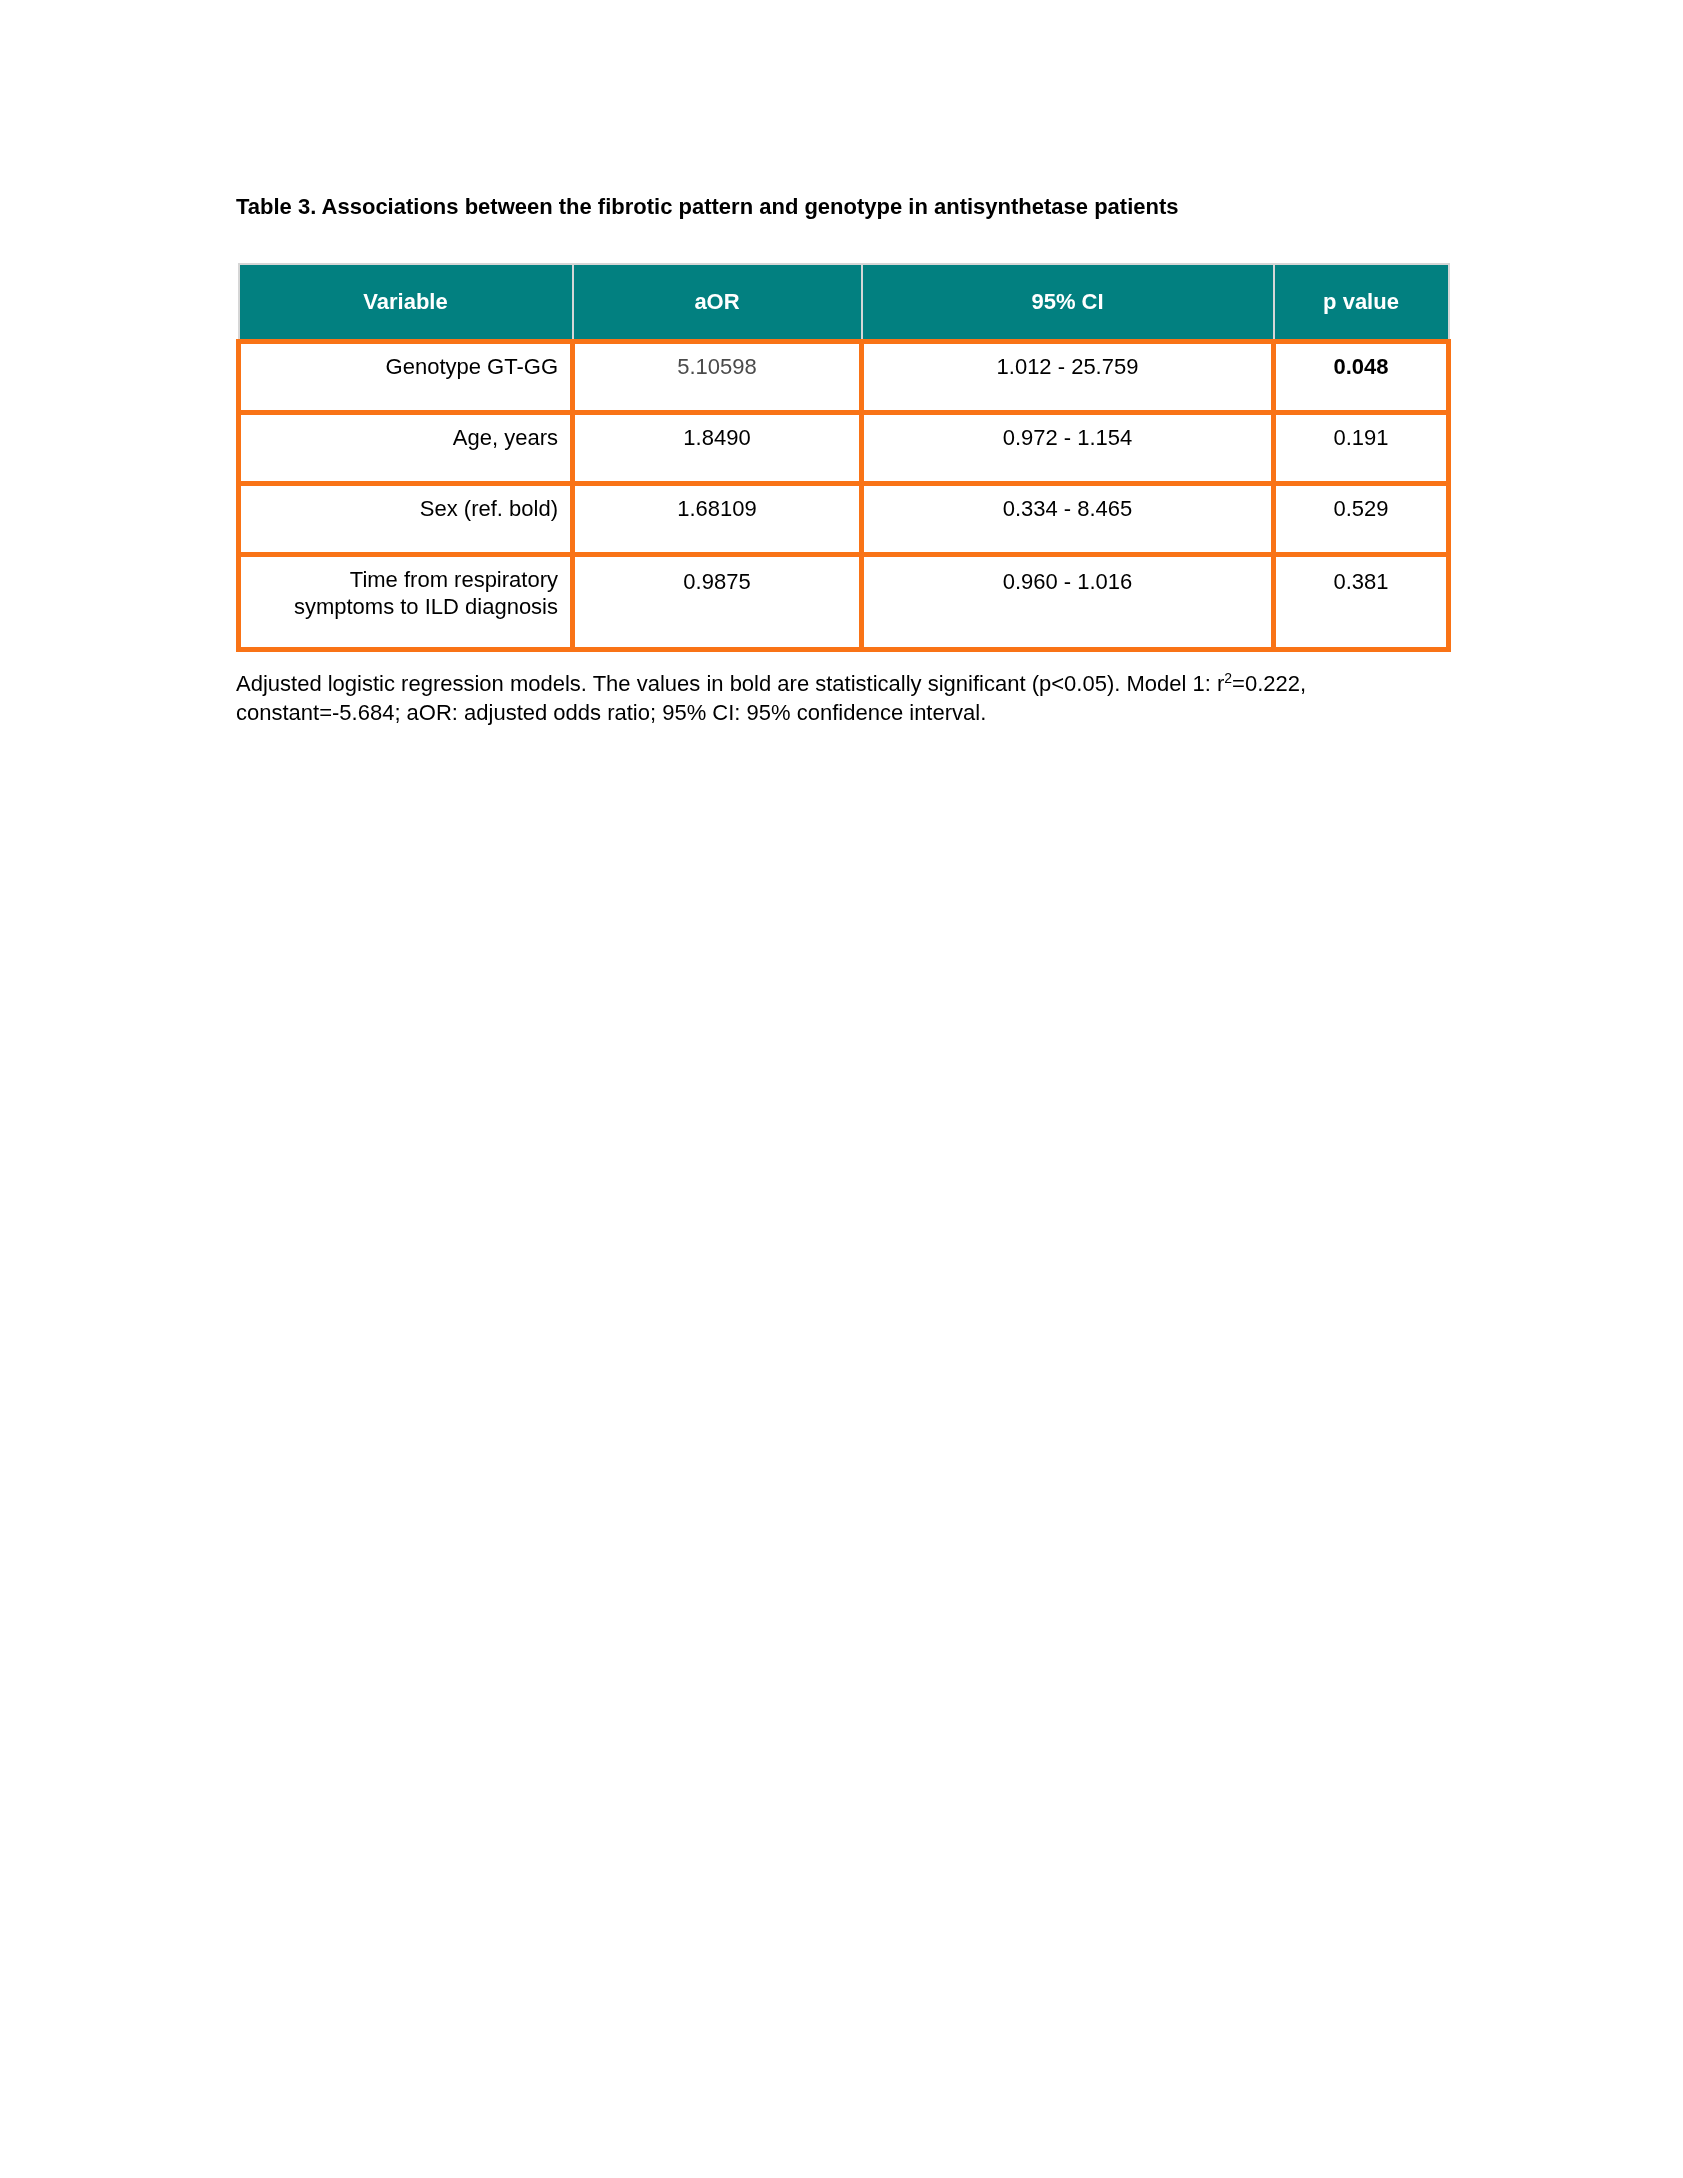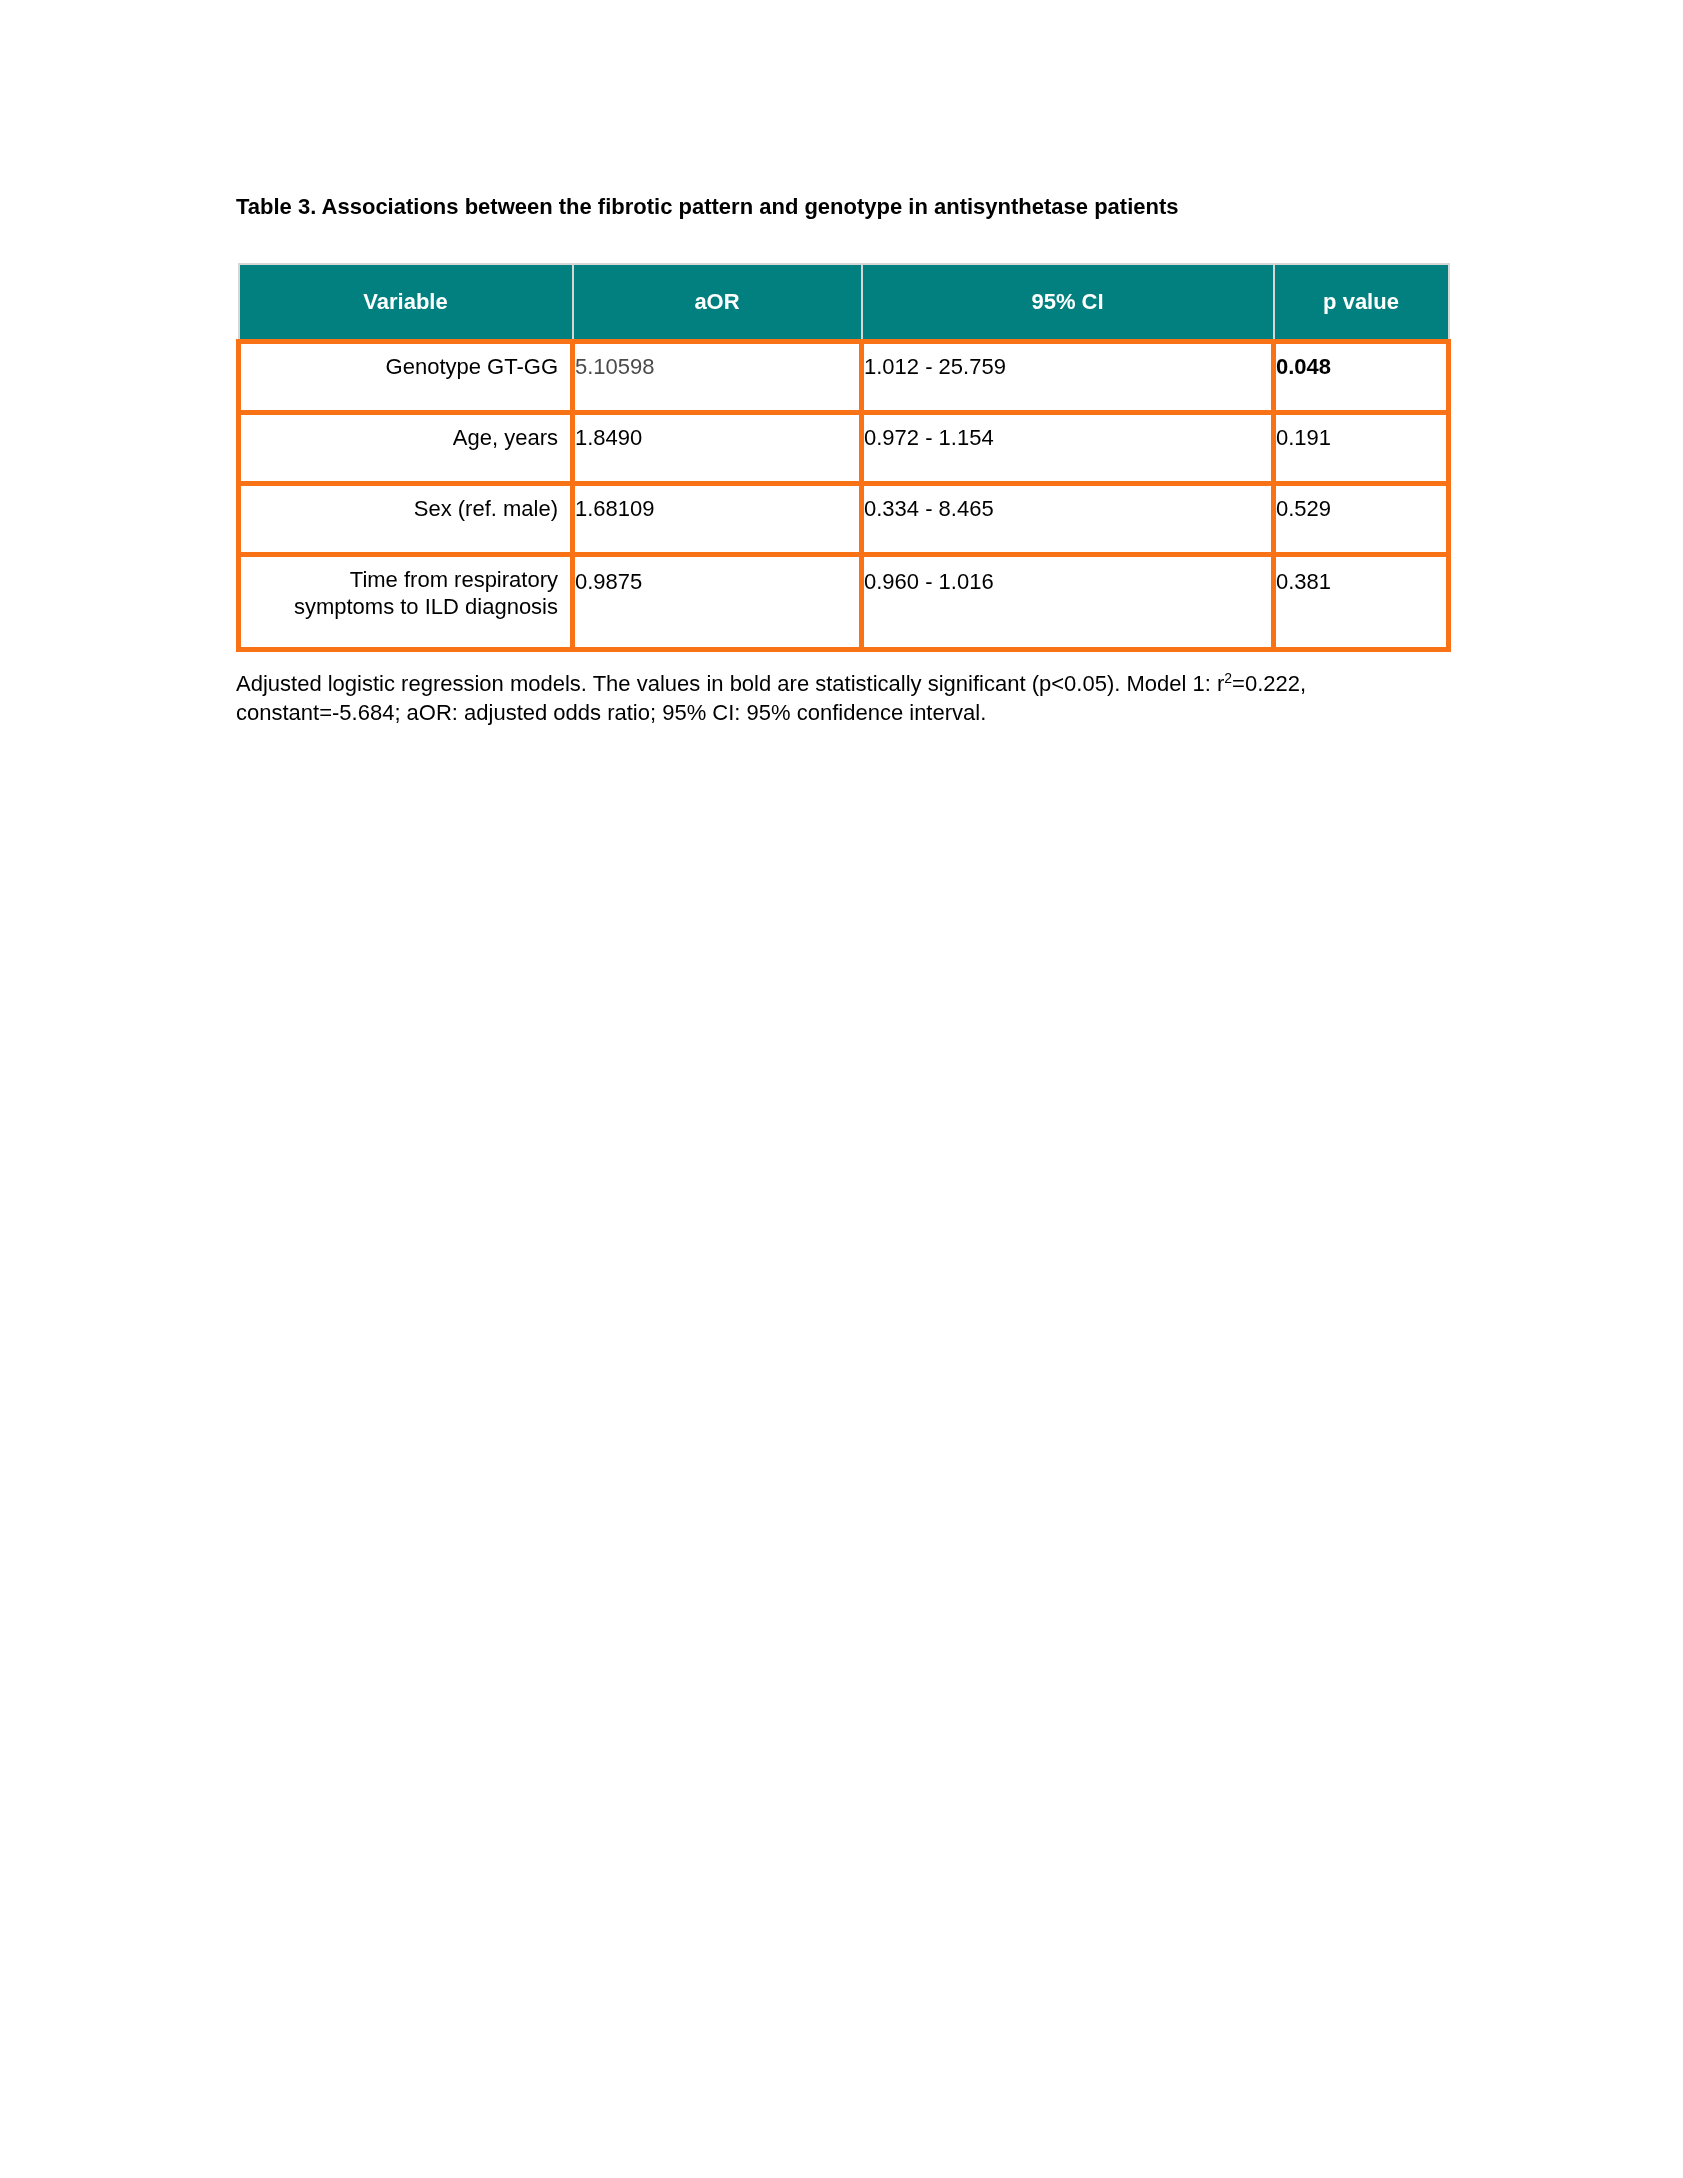--- a/index.html
+++ b/index.html
@@ -60,21 +60,21 @@
     line-height: 27px;
     vertical-align: top;
   }
   tr.row-std { height: 71px; }
   tr.row-tall { height: 95px; }
   td.var {
     text-align: right;
     padding: 9px 12px 8px 10px;
   }
   td.val {
-    text-align: left;
+    text-align: center;
     padding-top: 9px;
   }
   tr.row-tall td.val { padding-top: 11px; }
   td.muted { color: var(--muted-color, #4b4b4b); }
   td.sig { font-weight: bold; }
   .footnote {
     margin-top: 17px;
     width: 1212px;
     font-size: 22px;
     line-height: 29px;
@@ -116,21 +116,21 @@
           <td class="val">1.012 - 25.759</td>
           <td class="val sig">0.048</td>
         </tr>
         <tr class="row-std">
           <td class="var">Age, years</td>
           <td class="val">1.8490</td>
           <td class="val">0.972 - 1.154</td>
           <td class="val">0.191</td>
         </tr>
         <tr class="row-std">
-          <td class="var">Sex (ref. male)</td>
+          <td class="var">Sex (ref. bold)</td>
           <td class="val">1.68109</td>
           <td class="val">0.334 - 8.465</td>
           <td class="val">0.529</td>
         </tr>
         <tr class="row-tall">
           <td class="var">Time from respiratory symptoms to ILD diagnosis</td>
           <td class="val">0.9875</td>
           <td class="val">0.960 - 1.016</td>
           <td class="val">0.381</td>
         </tr>

